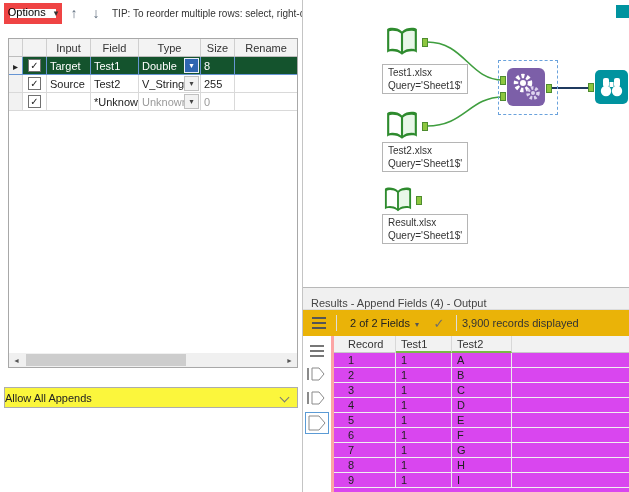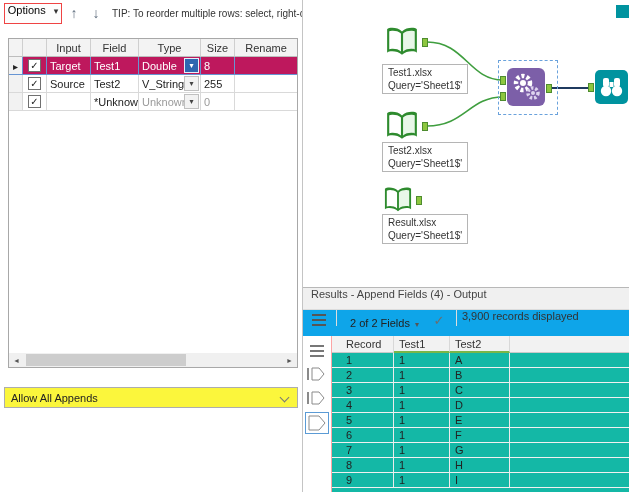--- a/index.html
+++ b/index.html
@@ -1,85 +1,85 @@
 <!DOCTYPE html>
 <html><head>
 <meta charset="utf-8">
 <style>
   html,body{margin:0;padding:0}
   .app{position:relative;width:629px;height:492px;background:#fff;font-family:"Liberation Sans",sans-serif;font-size:11px;color:#222;overflow:hidden}
   button{font-family:"Liberation Sans",sans-serif;font-size:11px;cursor:default}
 
   
   .config{position:absolute;left:0;top:0;width:303px;height:492px;background:#fff;border-right:1px solid #c4c4c4;box-sizing:border-box;overflow:hidden}
-  .options-btn{position:absolute;left:4px;top:3px;height:21px;width:58px;background:#fdfdfd;border:1px solid #ef4444;display:flex;align-items:flex-start;justify-content:center;gap:8px;padding:0}
+  .options-btn{position:absolute;left:4px;top:3px;height:21px;width:58px;background:#fdfdfd;border:6px solid #ef4444;display:flex;align-items:flex-end;justify-content:center;gap:8px;padding:0}
   .options-caret::before{content:"▾";font-size:9px;color:#333}
   .mv-btn{position:absolute;top:2px;width:20px;height:22px;background:transparent;border:none;font-size:14px;color:#5f6e7e;padding:0}
   .mv-up{left:64px}.mv-down{left:86px}
   .mv-up::before{content:"↑"}.mv-down::before{content:"↓"}
   .tip{position:absolute;left:112px;top:8px;font-size:10px;color:#333;white-space:nowrap}
 
   .cfg-grid{position:absolute;left:8px;top:38px;width:290px;height:330px;border:1px solid #a8a8a8;background:#fff;box-sizing:border-box;display:flex;flex-direction:column}
   .g-row{display:flex;height:18px;flex:0 0 18px}
   .g-cell{border-right:1px solid #d9d9d9;border-bottom:1px solid #d9d9d9;display:flex;align-items:center;overflow:hidden;box-sizing:border-box;white-space:nowrap}
   .c-mark{width:14px;flex:0 0 14px;justify-content:center;background:#f2f2f2}
   .c-chk{width:24px;flex:0 0 24px;justify-content:center}
   .c-input{width:44px;flex:0 0 44px;padding-left:3px}
   .c-field{width:48px;flex:0 0 48px;padding-left:3px}
   .c-type{width:62px;flex:0 0 62px;padding-left:3px;position:relative}
   .c-size{width:34px;flex:0 0 34px;padding-left:3px}
   .c-rename{flex:1;padding-left:3px;border-right:none}
   .g-head .g-cell{background:#f3f3f3;justify-content:center;padding:0;color:#333;border-right-color:#cfcfcf;border-bottom-color:#bdbdbd}
-  .row-sel .g-cell{background:#be185d;color:#fff;border-right-color:#6795d3;border-bottom-color:#6795d3}
+  .row-sel .g-cell{background:#14532d;color:#fff;border-right-color:#6795d3;border-bottom-color:#6795d3}
   .row-sel .c-mark{background:#f2f2f2;color:#222}
   .mark-arrow::before{content:"▸";font-size:10px;color:#222}
   .chkbox{width:13px;height:13px;background:#fff;border:1px solid #707070;display:flex;align-items:center;justify-content:center;font-size:10px;color:#222;line-height:1;box-sizing:border-box}
   .chkbox.checked::before{content:"✓"}
   .dd-btn{position:absolute;right:1px;top:1px;width:15px;height:15px;border:1px solid #c0c0c0;background:#f2f2f2;display:flex;align-items:center;justify-content:center;padding:0}
   .dd-btn::before{content:"▾";font-size:8px;color:#444}
   .row-sel .dd-btn{background:#2f66b0;border-color:#e8eef8}
   .row-sel .dd-btn::before{color:#fff}
   .dim{color:#9a9a9a}
   .g-filler{flex:1;background:#fff}
   .hscroll{height:14px;flex:0 0 14px;background:#f0f0f0;display:flex;align-items:center}
   .hs-btn{width:15px;height:14px;display:flex;align-items:center;justify-content:center;font-size:7px;color:#555;background:#f0f0f0;border:none;padding:0}
   .hs-left::before{content:"◄"}
   .hs-right::before{content:"►"}
   .hs-track{flex:1;position:relative;height:14px}
   .hs-thumb{position:absolute;left:2px;top:1px;height:12px;width:160px;background:#cdcdcd}
 
   .warn-label{position:absolute;left:5px;top:372px;color:#222}
-  .append-combo{position:absolute;left:4px;top:387px;width:294px;height:21px;background:#fbf63c;border:1px solid #adadad;display:flex;align-items:center;box-sizing:border-box;padding-left:6px}
+  .append-combo{position:absolute;left:4px;top:387px;width:294px;height:21px;background:#fbf63c;border:1px solid #adadad;display:flex;align-items:center;box-sizing:border-box;}
   .combo-chev{position:absolute;right:9px;top:6px;width:6px;height:6px;border-right:1.4px solid #777;border-bottom:1.4px solid #777;transform:rotate(45deg)}
 
   
   .canvas{position:absolute;left:303px;top:0;width:326px;height:287px;background:#fff;overflow:hidden}
   .wires{position:absolute;left:0;top:0;pointer-events:none}
   .tool{position:absolute}
   .tool-label{position:absolute;border:1px solid #b5b5b5;background:#fff;font-size:10px;line-height:13px;padding:1px 5px;color:#333;white-space:nowrap}
   .anchor{position:absolute;width:6px;height:9px;background:#8dc63f;border:1px solid #4e8c2f;box-sizing:border-box}
   .append-sel{position:absolute;border:1px dashed #6aa2dc}
   .teal-sq{position:absolute;background:#00939f}
 
   
   .results{position:absolute;left:303px;top:287px;width:326px;height:205px;background:#fff;border-top:1px solid #b8b8b8;box-sizing:border-box;overflow:hidden}
-  .res-header{height:21px;background:#f0f0f0;display:flex;align-items:flex-start;padding-left:8px;color:#444;border-bottom:1px solid #dcdcdc}
-  .res-toolbar{height:26px;display:flex;border-bottom:4px solid #a16207;background:#0ea5e9}
+  .res-header{height:21px;background:#f0f0f0;display:flex;align-items:flex-end;padding-left:8px;color:#444;border-bottom:1px solid #dcdcdc}
+  .res-toolbar{height:26px;display:flex;align-items:center;border-bottom:4px solid #a16207;background:#eab308}
   .tb-icon-btn{width:24px;height:20px;margin-left:4px;border:none;background:transparent;display:flex;align-items:center;justify-content:center;padding:0}
   .tb-sep{width:1px;height:16px;background:#ddd;margin:0 5px}
   .res-dd{display:flex;align-items:center;gap:5px;margin-left:4px;background:transparent;border:none;color:#222;padding:2px 4px}
   .dd-caret::before{content:"▾";font-size:8px;color:#555}
   .check-icon::before{content:"✓";font-size:13px;color:#6d6d6d}
   .records-text{color:#333}
 
   .anchor-strip{position:absolute;left:0;top:48px;width:28px;bottom:0;background:#fff}
   .strip-btn{position:absolute;background:transparent;border:none;padding:0;display:flex;align-items:center;justify-content:center}
   .out-sel{border:1px solid #5b9bd5}
 
-  .rgrid{position:absolute;left:28px;top:48px;right:0;bottom:0;background:#14b8a6;border-left:1px solid #fca5a5}
+  .rgrid{position:absolute;left:28px;top:48px;right:0;bottom:0;background:#d946ef;border-left:3px solid #fca5a5}
   .rg-row{display:flex;height:15px}
   .rg-head{height:17px;background:#f2f2f2}
   .rg-hcell{box-sizing:border-box;border-right:1px solid #d8d8d8;border-bottom:1px solid #c9c9c9;padding-left:6px;display:flex;align-items:center;color:#333;height:17px}
   .rg-hcell.grn{border-bottom:2px solid #7ab648}
   .rg-cell{box-sizing:border-box;border-right:1px solid #ebebeb;border-bottom:1px solid #f0f0f0;display:flex;align-items:center;overflow:hidden}
   .rc-record{width:62px;flex:0 0 62px;padding-left:14px}
   .rc-t1{width:56px;flex:0 0 56px;padding-left:5px}
   .rc-t2{width:60px;flex:0 0 60px;padding-left:5px}
   .rc-fill{flex:1;border-right:none}
 </style>

